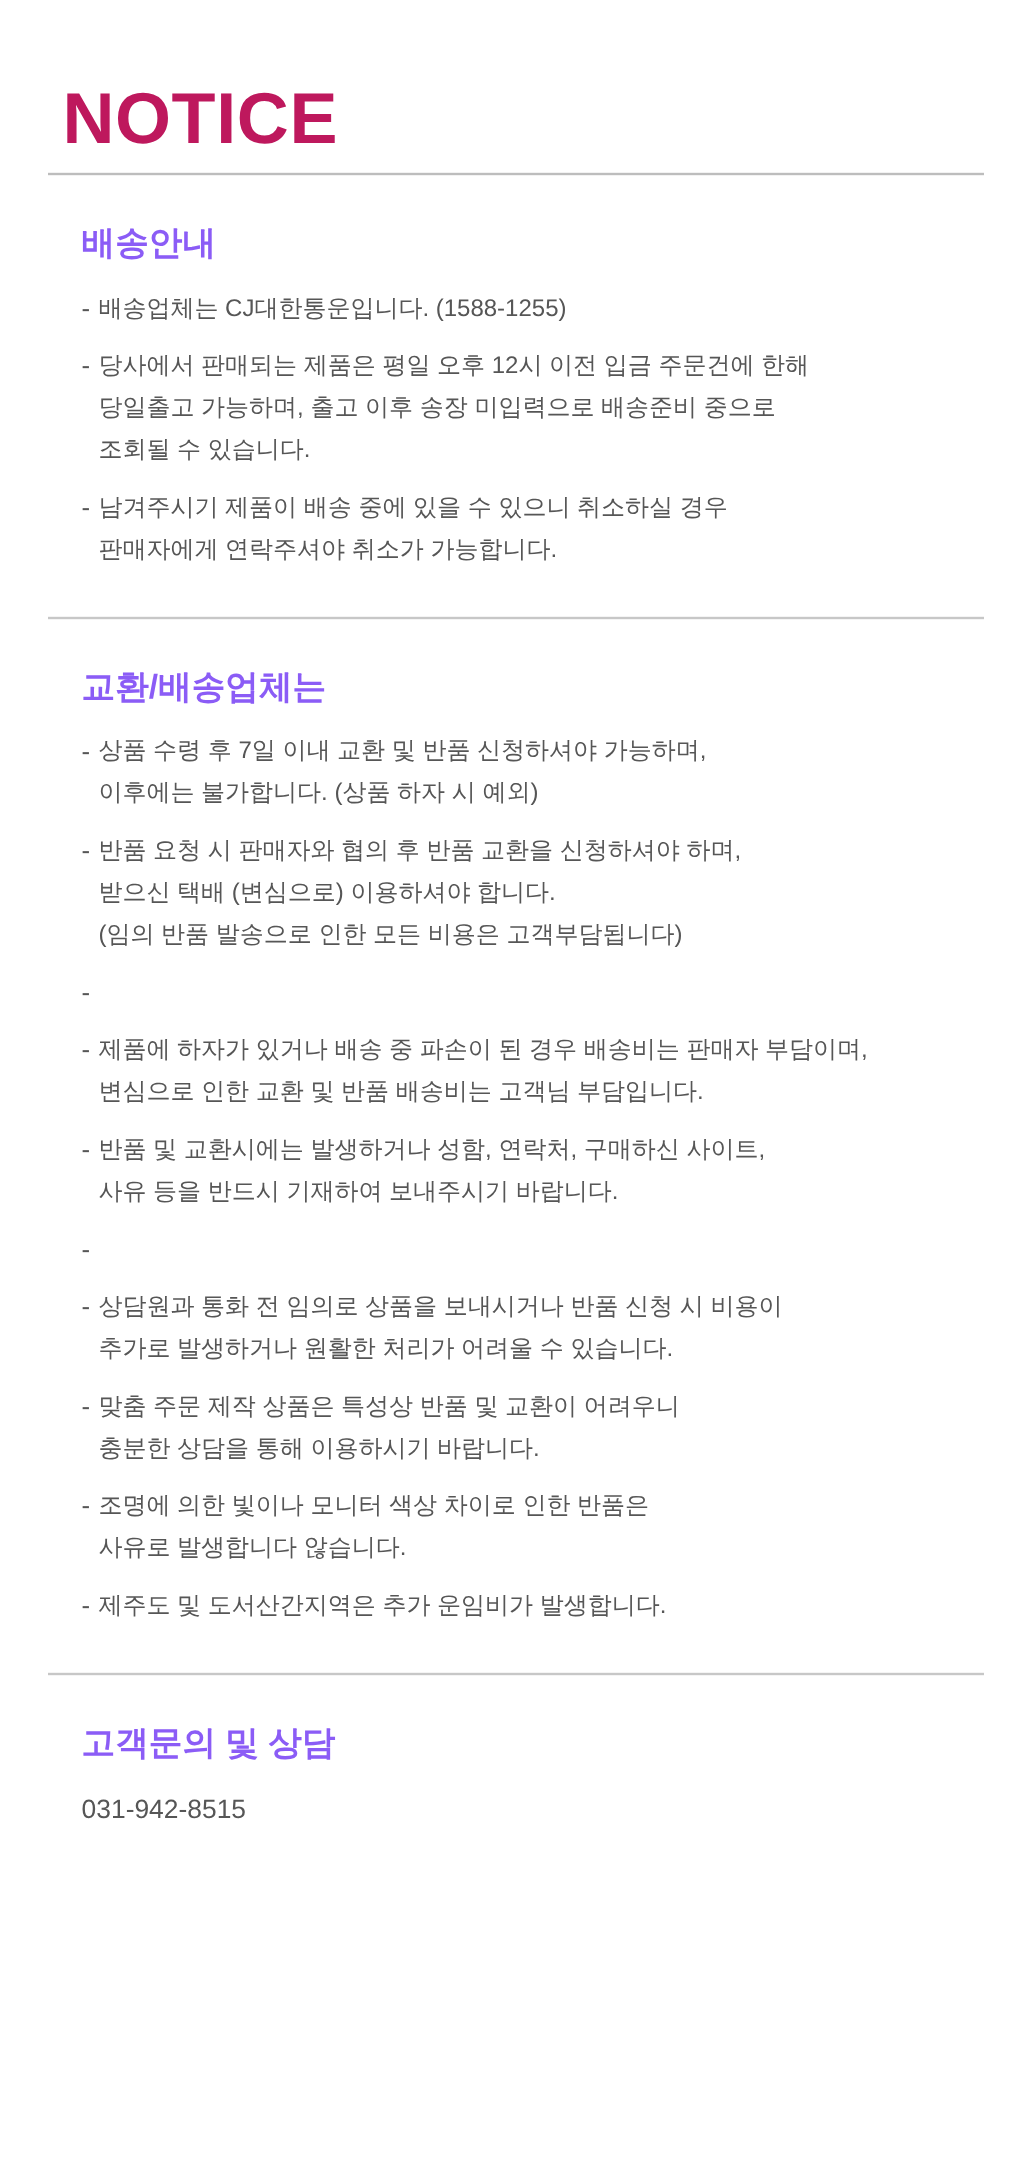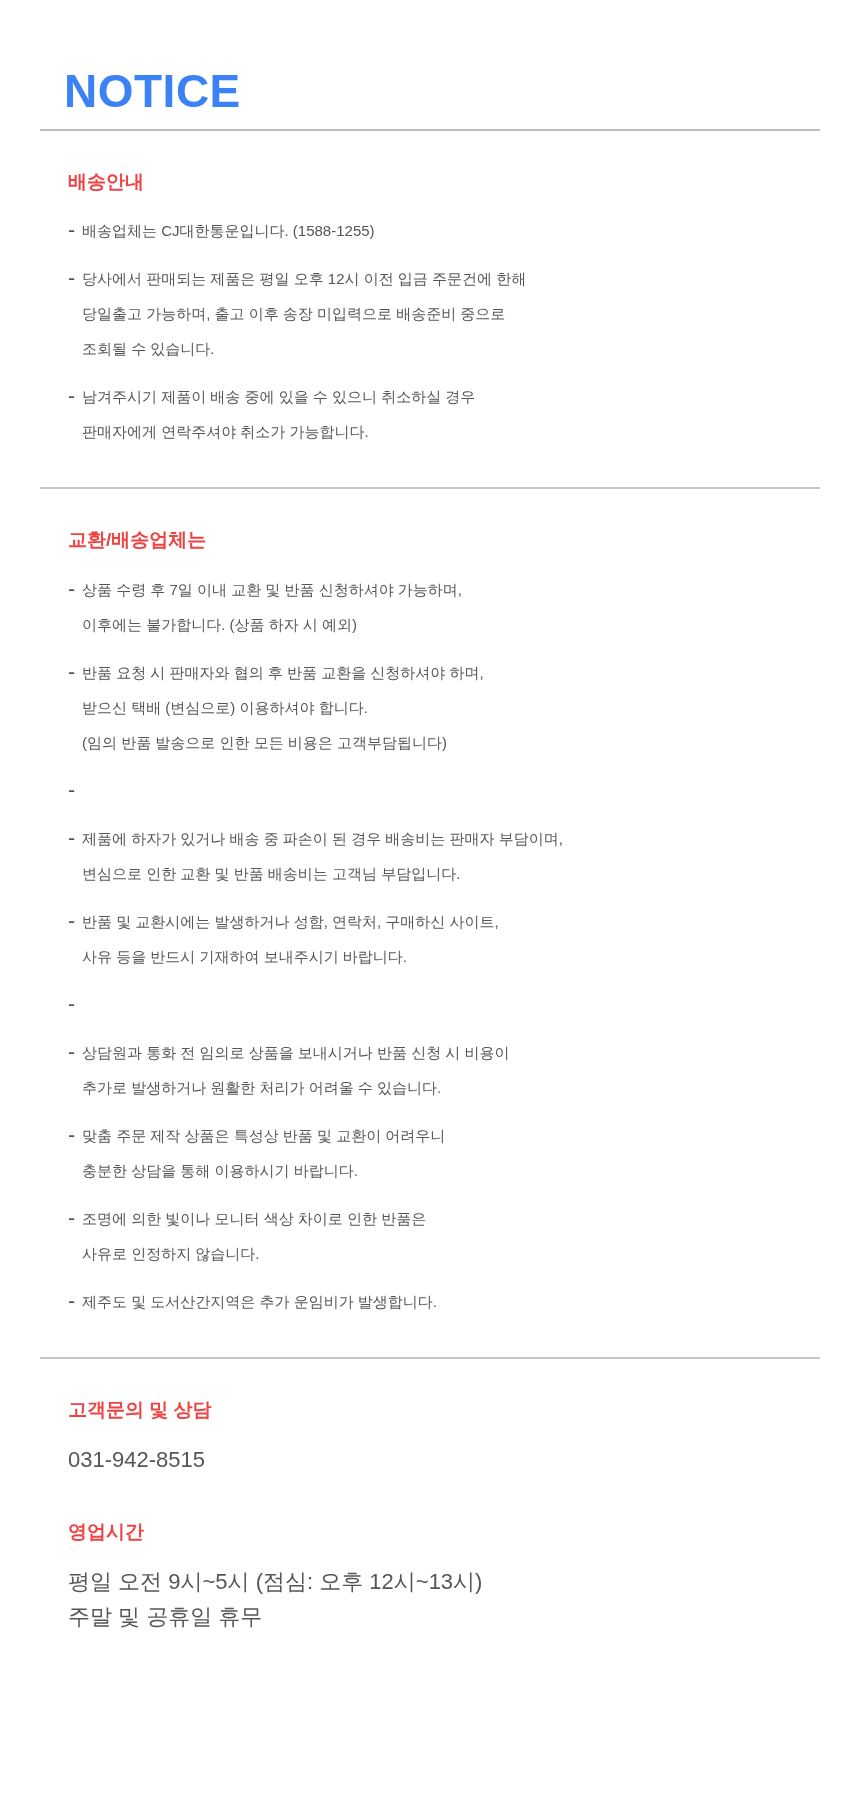--- a/index.html
+++ b/index.html
@@ -8,54 +8,54 @@
     width: 860px;
     min-height: 1814px;
     margin: 0 auto;
     font-family: "Liberation Sans", "DejaVu Sans", sans-serif;
     color: #565656;
     -webkit-font-smoothing: antialiased;
   }
   .wrap { padding: 66px 40px 80px 40px; }
 
   .page-title {
-    margin-left: 24px;
-    font-size: 46px;
+    margin-left: 12px;
+    font-size: 60px;
     font-weight: 700;
     letter-spacing: 0.5px;
-    color: #3b82f6;
+    color: #be185d;
     line-height: 1.1;
   }
   .rule {
     border: none;
     border-top: 2px solid #bdbdbd;
     margin-top: 12px;
   }
   .rule.thin { border-top: 2px solid #c7c7c7; }
 
   .section { margin: 40px 0 0 28px; }
   .section-heading {
-    font-size: 19px;
+    font-size: 28px;
     font-weight: 700;
-    color: #ef4444;
+    color: #8b5cf6;
     line-height: 1.2;
     margin-bottom: 20px;
   }
   .bullets { display: flex; flex-direction: column; gap: 13px; }
   .bullet { display: flex; align-items: flex-start; }
   .dash {
     flex: 0 0 auto;
     width: 14px;
     font-size: 21.5px;
     line-height: 35px;
     color: #565656;
   }
   .bullet-text {
     white-space: pre-line;
-    font-size: 15px;
+    font-size: 20px;
     line-height: 35px;
     color: #565656;
   }
   .section-gap-divider { margin-top: 38px; }
 
   .plain-line {
     font-size: 22px;
     line-height: 35px;
     color: #565656;
   }
@@ -129,35 +129,30 @@
 추가로 발생하거나 원활한 처리가 어려울 수 있습니다.</p>
         </div>
         <div class="bullet">
           <span class="dash">-</span>
           <p class="bullet-text">맞춤 주문 제작 상품은 특성상 반품 및 교환이 어려우니
 충분한 상담을 통해 이용하시기 바랍니다.</p>
         </div>
         <div class="bullet">
           <span class="dash">-</span>
           <p class="bullet-text">조명에 의한 빛이나 모니터 색상 차이로 인한 반품은
-사유로 인정하지 않습니다.</p>
+사유로 발생합니다 않습니다.</p>
         </div>
         <div class="bullet">
           <span class="dash">-</span>
           <p class="bullet-text">제주도 및 도서산간지역은 추가 운임비가 발생합니다.</p>
         </div>
       </div>
   </section>
 
   <hr class="rule thin section-gap-divider">
 
   <section class="section">
     <h2 class="section-heading">고객문의 및 상담</h2>
     <p class="plain-line contact-phone">031-942-8515</p>
   </section>
 
-  <section class="section tight">
-    <h2 class="section-heading">영업시간</h2>
-    <p class="plain-line">평일 오전 9시~5시 (점심: 오후 12시~13시)</p>
-    <p class="plain-line">주말 및 공휴일 휴무</p>
-  </section>
 
 </div>
 
 </body></html>

